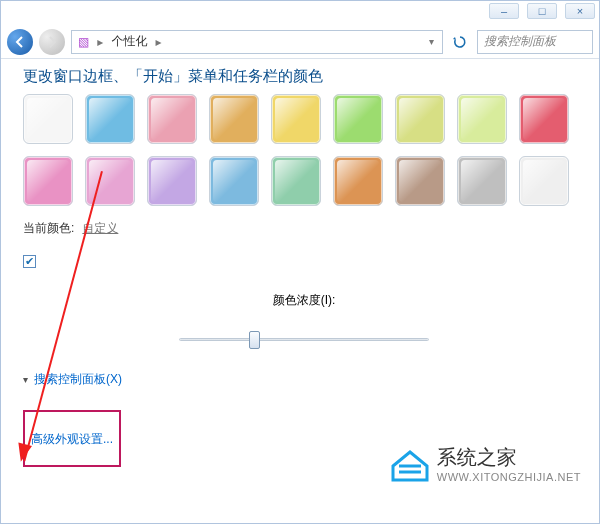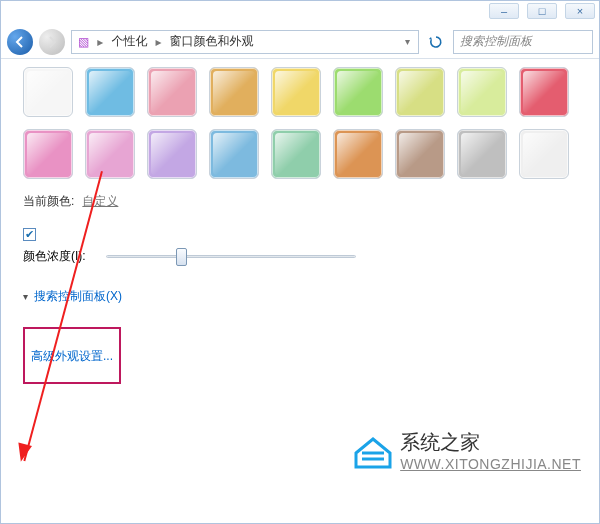--- a/index.html
+++ b/index.html
@@ -46,21 +46,21 @@
       font-size: 12px; color: #333;
       background: #fff;
     }
     .addr .sep { color: #777; padding: 0 4px; }
     .addr-drop { color: #777; font-size: 10px; padding: 0 2px;}
     .refresh-btn {
       width: 22px; height: 22px; display:flex; align-items:center; justify-content:center;
       color:#1a6fb0;
     }
     .search {
-      width: 140px; height: 24px;
+      width: 116px; height: 24px;
       border: 1px solid #b8c8da;
       font-size: 12px; color: #888; font-style: italic;
       display: flex; align-items: center; padding: 0 6px;
     }
     
     .content {
       padding: 8px 14px 10px 22px;
     }
     .heading {
       color: #0a4e8c; font-size: 15px;
@@ -84,21 +84,21 @@
     
     .row { display:flex; align-items:center; gap:8px; font-size:12px; color:#333; margin-top:14px;}
     .row .lbl { color:#333; }
     .row .val { color:#777;text-decoration:underline; }
     .checkbox-row { display:flex; align-items:center; gap:6px; font-size:12px; margin-top:18px;}
     .cbx {
       width:13px; height:13px; border:1px solid #5a8bbf; background:#fff;
       display:flex; align-items:center; justify-content:center; color:#1a6fb0; font-size:11px;
     }
     
-    .slider-row { display:flex; align-items:center; gap:20px; font-size:12px; margin-top:5px;}
+    .slider-row { display:flex; align-items:center; gap:20px; font-size:12px; margin-top:24px;flex-direction:column;}
     .slider { position:relative; width:250px; height:20px;}
     .track { position:absolute; top:9px; left:0; right:0; height:3px;
       background:linear-gradient(#d5dde5,#eef2f6); border:1px solid #bfcad6; border-radius:2px;}
     .thumb { position:absolute; top:2px; left:70px; width:11px; height:18px;
       background:linear-gradient(#fafcff,#d6e1ef); border:1px solid #7c98b5; border-radius:2px;}
     
     .link { color:#0066cc; font-size:12px; cursor:pointer; }
     .red-box { border: 2px solid #be185d; padding: 17px 6px; display:inline-block; }
     
     .anno-line {
@@ -114,25 +114,25 @@
       width: 0; height: 0;
       border-left: 7px solid transparent;
       border-right: 7px solid transparent;
       border-top: 18px solid #ef1f1f;
       left: 15px; top: 443px;
       transform: rotate(14deg);
       pointer-events:none;
     }
     
     .watermark {
-      position:absolute; right:18px; bottom:51px;
+      position:absolute; right:18px; bottom:40px;
       display:flex; align-items:center; gap:6px;
       color:#333; font-size:20px;justify-content:flex-end;
     }
-    .watermark small { display:block; font-size:14px; color:#888; letter-spacing:0.5px;text-decoration:underline; }
+    .watermark small { display:block; font-size:11px; color:#888; letter-spacing:0.5px; }
     .house-icon svg { display:block; }
   </style>
 </head>
 <body>
 
 <div class="title-controls">
   <div class="tc-btn">–</div>
   <div class="tc-btn">□</div>
   <div class="tc-btn">×</div>
 </div>
@@ -146,36 +146,36 @@
   <div class="nav-circle disabled">
     <svg width="12" height="12" viewBox="0 0 12 12">
         <path d="M4 1 L9 6 L4 11" stroke="#ddd" stroke-width="2" fill="none"></path>
       </svg>
   </div>
   <div class="addr">
     <span style="color:#b04bd1">▧</span>
     <span class="sep">▸</span>
     <span>个性化</span>
     <span class="sep">▸</span>
-    <span>窗口颜色和外观</span>
     <span style="flex:1"></span>
     <span class="addr-drop">▾</span>
   </div>
   <div class="refresh-btn">
     <svg width="14" height="14" viewBox="0 0 14 14">
         <path d="M7 2 A5 5 0 1 1 2.2 5" stroke="#1a6fb0" stroke-width="1.6" fill="none"></path>
         <path d="M0 4 L3 5 L2 2 Z" fill="#1a6fb0"></path>
       </svg>
   </div>
   <div class="search">
     <span>搜索控制面板</span>
   </div>
 </div>
 
 <div class="content">
+  <div class="heading">更改窗口边框、「开始」菜单和任务栏的颜色</div>
 
   <div class="swatch-grid" id="swatch-grid">
       <div class="swatch" style="background: rgb(246, 246, 246);"></div>
       <div class="swatch" style="background: rgb(111, 188, 227);"></div>
       <div class="swatch" style="background: rgb(235, 161, 178);"></div>
       <div class="swatch" style="background: rgb(225, 175, 93);"></div>
       <div class="swatch" style="background: rgb(240, 215, 104);"></div>
       <div class="swatch" style="background: rgb(156, 220, 111);"></div>
       <div class="swatch" style="background: rgb(215, 223, 132);"></div>
       <div class="swatch" style="background: rgb(216, 236, 156);"></div>

